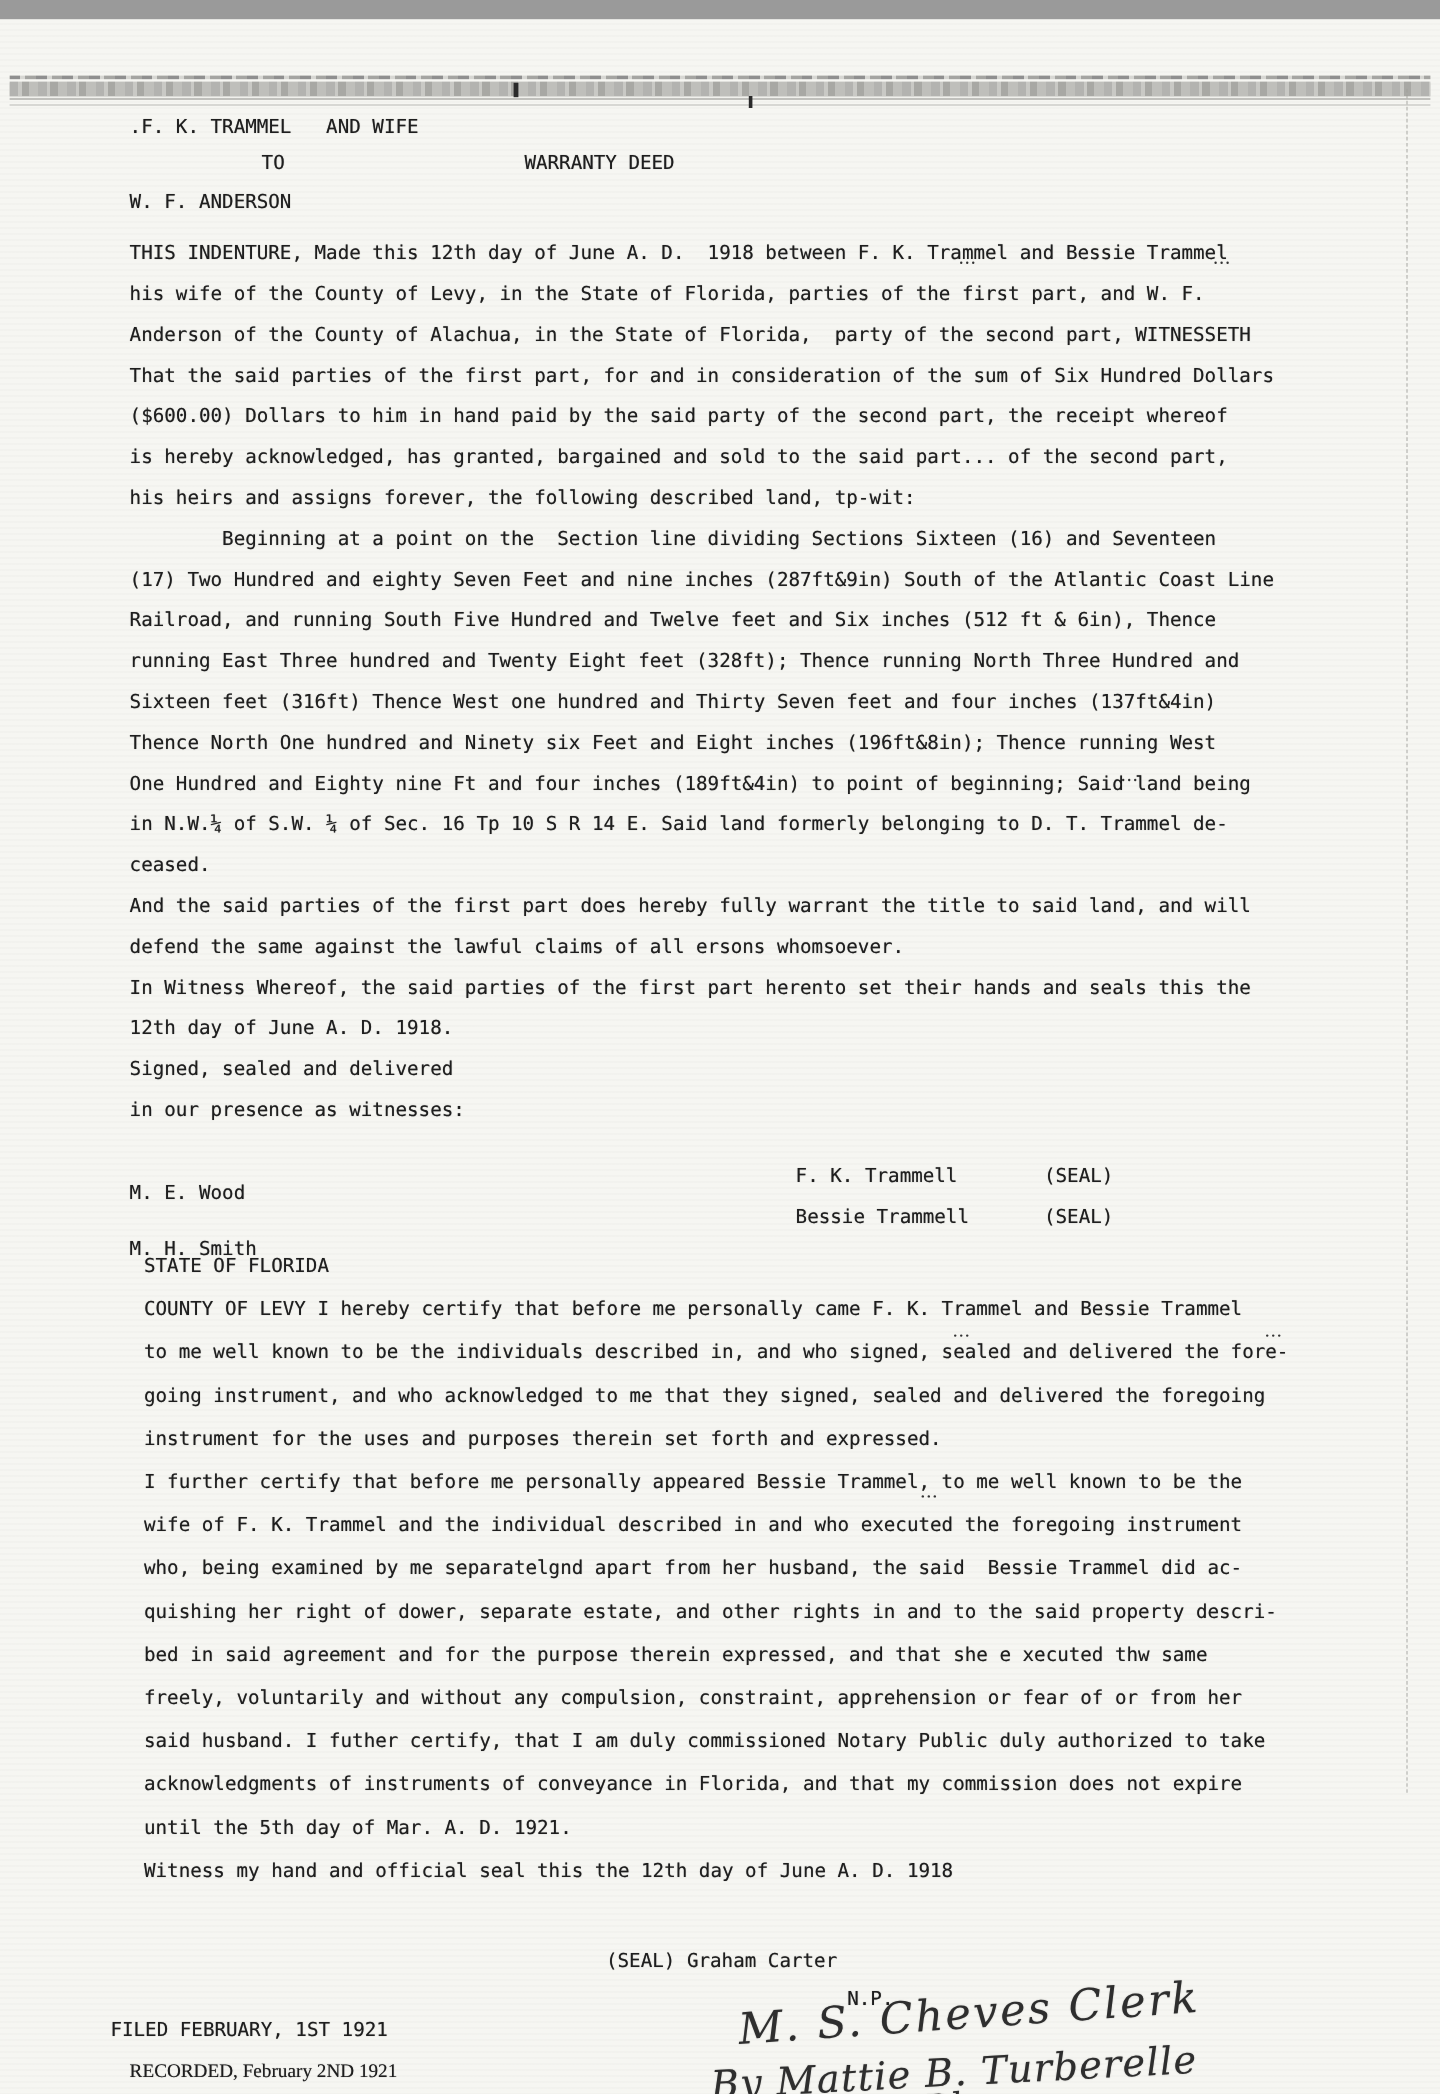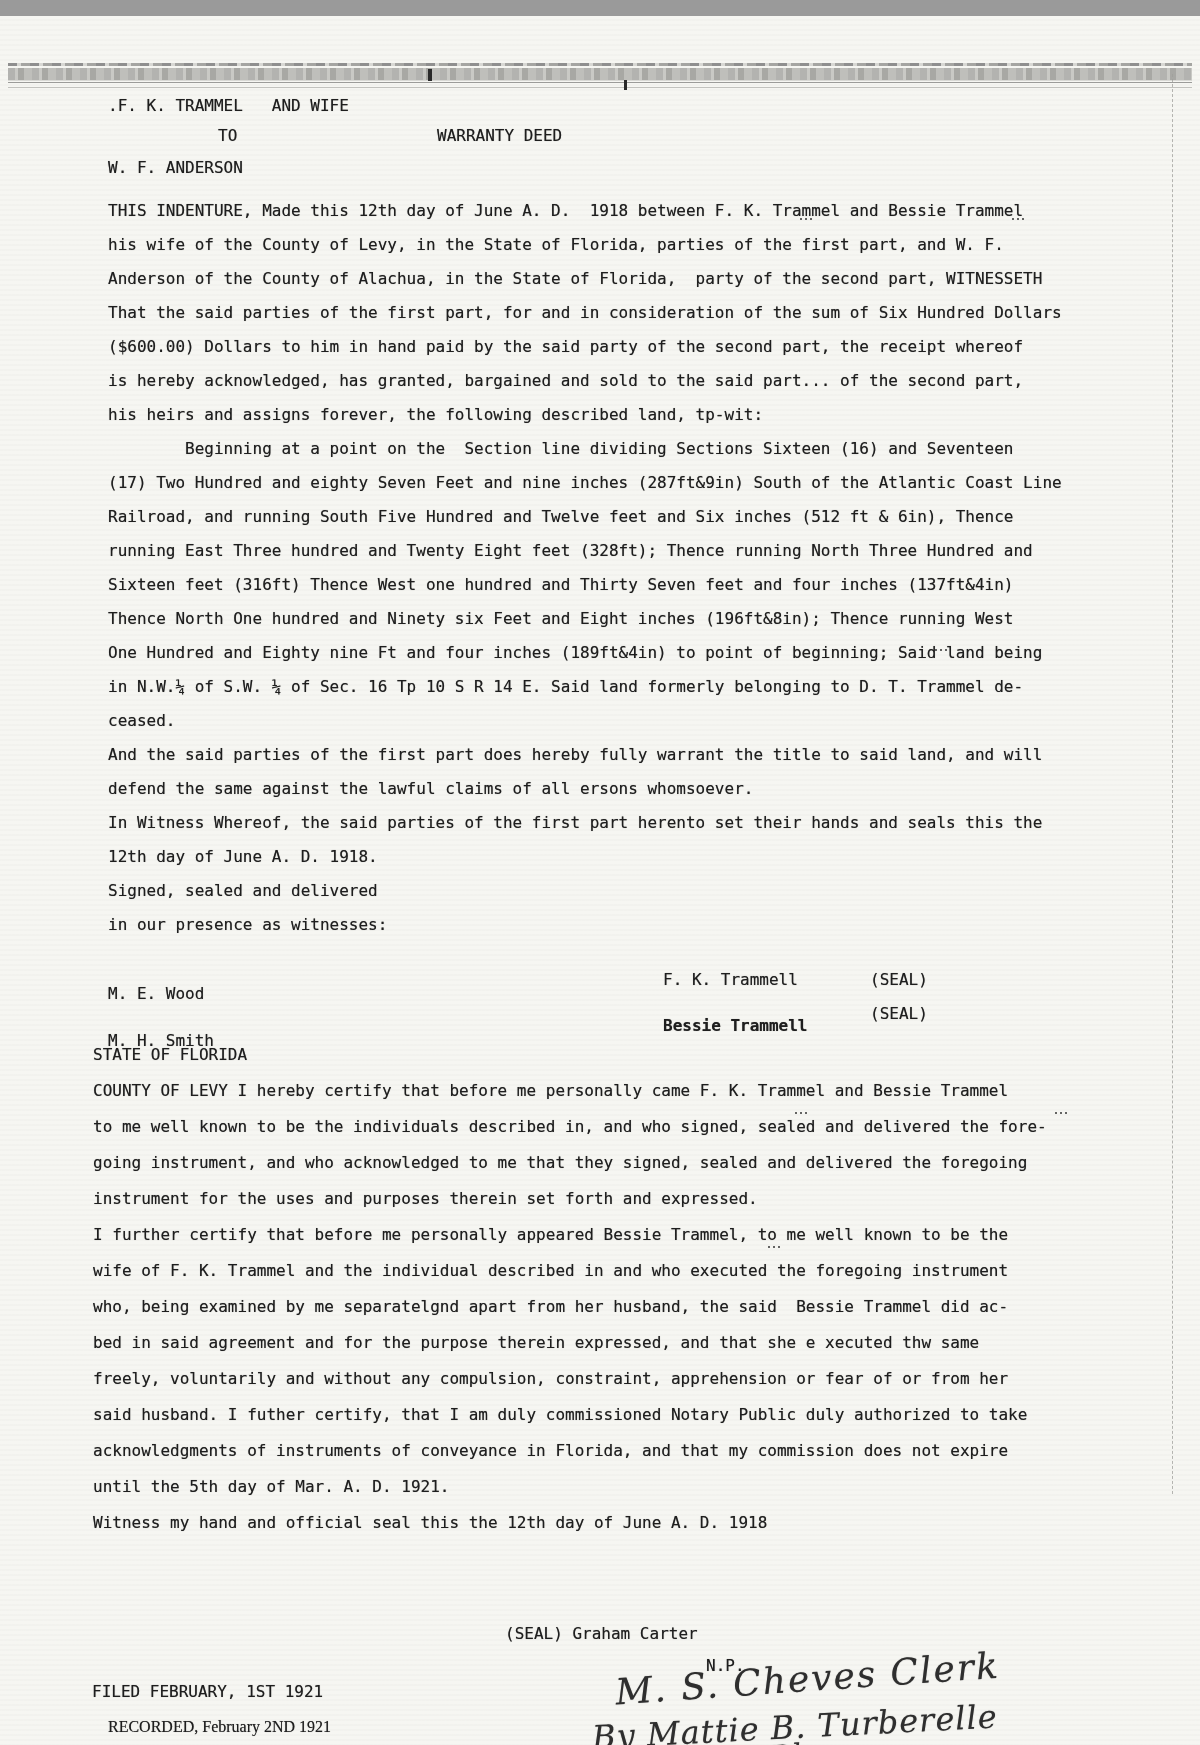--- a/index.html
+++ b/index.html
@@ -81,34 +81,35 @@
       <div class="tline">In Witness Whereof, the said parties of the first part herento set their hands and seals this the</div>
       <div class="tline">12th day of June A. D. 1918.</div>
       <div class="tline">Signed, sealed and delivered</div>
       <div class="tline">in our presence as witnesses:</div>
     </div>
 
   <div class="sigblock">
     <span class="type" style="left:555px;top:6px;">F. K. Trammell</span>
     <span class="type" style="left:762px;top:6px;">(SEAL)</span>
     <span class="type" style="left:0;top:20px;">M. E. Wood</span>
-    <span class="type" style="left:555px;top:52px;font-weight:bold;">Bessie Trammell</span>
+    <span class="type" style="left:555px;top:40px;">Bessie Trammell</span>
     <span class="type" style="left:762px;top:40px;">(SEAL)</span>
     <span class="type" style="left:0;top:67px;">M. H. Smith</span>
   </div>
 
-  <div class="abs body2" style="left:93px;top:1021px;width:1068px;">
+  <div class="abs body2" style="left:120px;top:1021px;width:1068px;">
       <div class="tline">STATE OF FLORIDA</div>
       <div class="tline">COUNTY OF LEVY I hereby certify that before me personally came F. K. Trammel and Bessie Trammel</div>
       <div class="tline">to me well known to be the individuals described in, and who signed, sealed and delivered the fore-</div>
       <div class="tline">going instrument, and who acknowledged to me that they signed, sealed and delivered the foregoing</div>
       <div class="tline">instrument for the uses and purposes therein set forth and expressed.</div>
       <div class="tline">I further certify that before me personally appeared Bessie Trammel, to me well known to be the</div>
       <div class="tline">wife of F. K. Trammel and the individual described in and who executed the foregoing instrument</div>
       <div class="tline">who, being examined by me separatelgnd apart from her husband, the said  Bessie Trammel did ac-</div>
+      <div class="tline">quishing her right of dower, separate estate, and other rights in and to the said property descri-</div>
       <div class="tline">bed in said agreement and for the purpose therein expressed, and that she e xecuted thw same</div>
       <div class="tline">freely, voluntarily and without any compulsion, constraint, apprehension or fear of or from her</div>
       <div class="tline">said husband. I futher certify, that I am duly commissioned Notary Public duly authorized to take</div>
       <div class="tline">acknowledgments of instruments of conveyance in Florida, and that my commission does not expire</div>
       <div class="tline">until the 5th day of Mar. A. D. 1921.</div>
       <div class="tline">Witness my hand and official seal this the 12th day of June A. D. 1918</div>
     </div>
 
   <div class="abs type" style="left:505px;top:1608px;text-align:right;">(SEAL) Graham Carter</div>
   <div class="abs type" style="left:706px;top:1640px;">N.P.</div>

